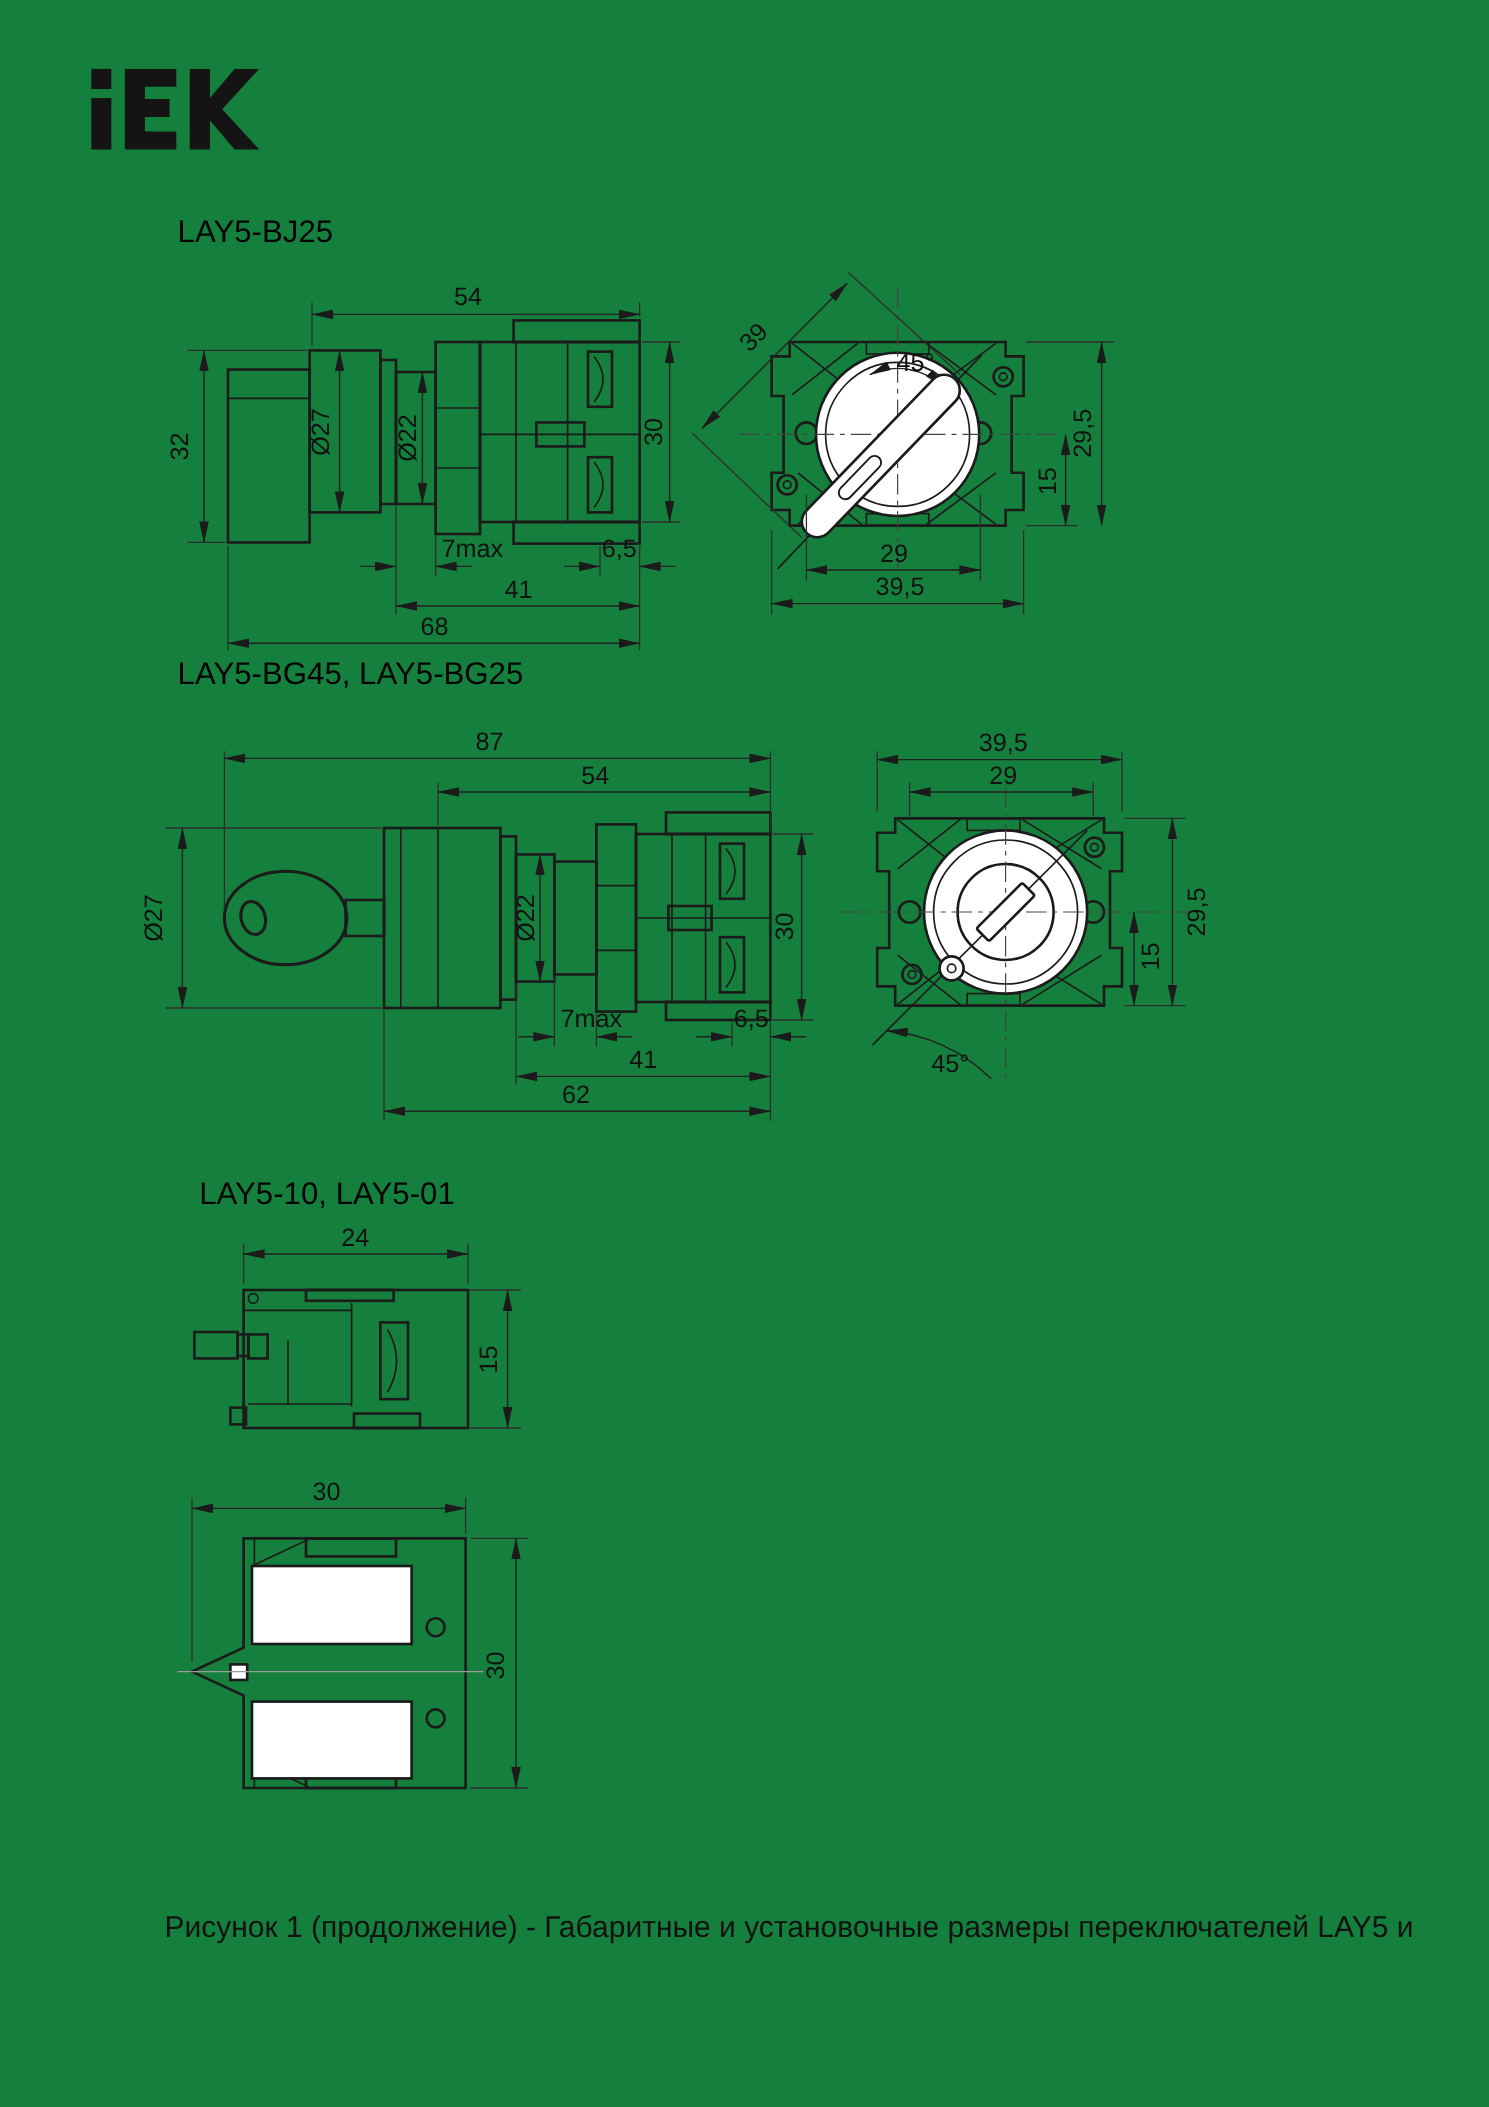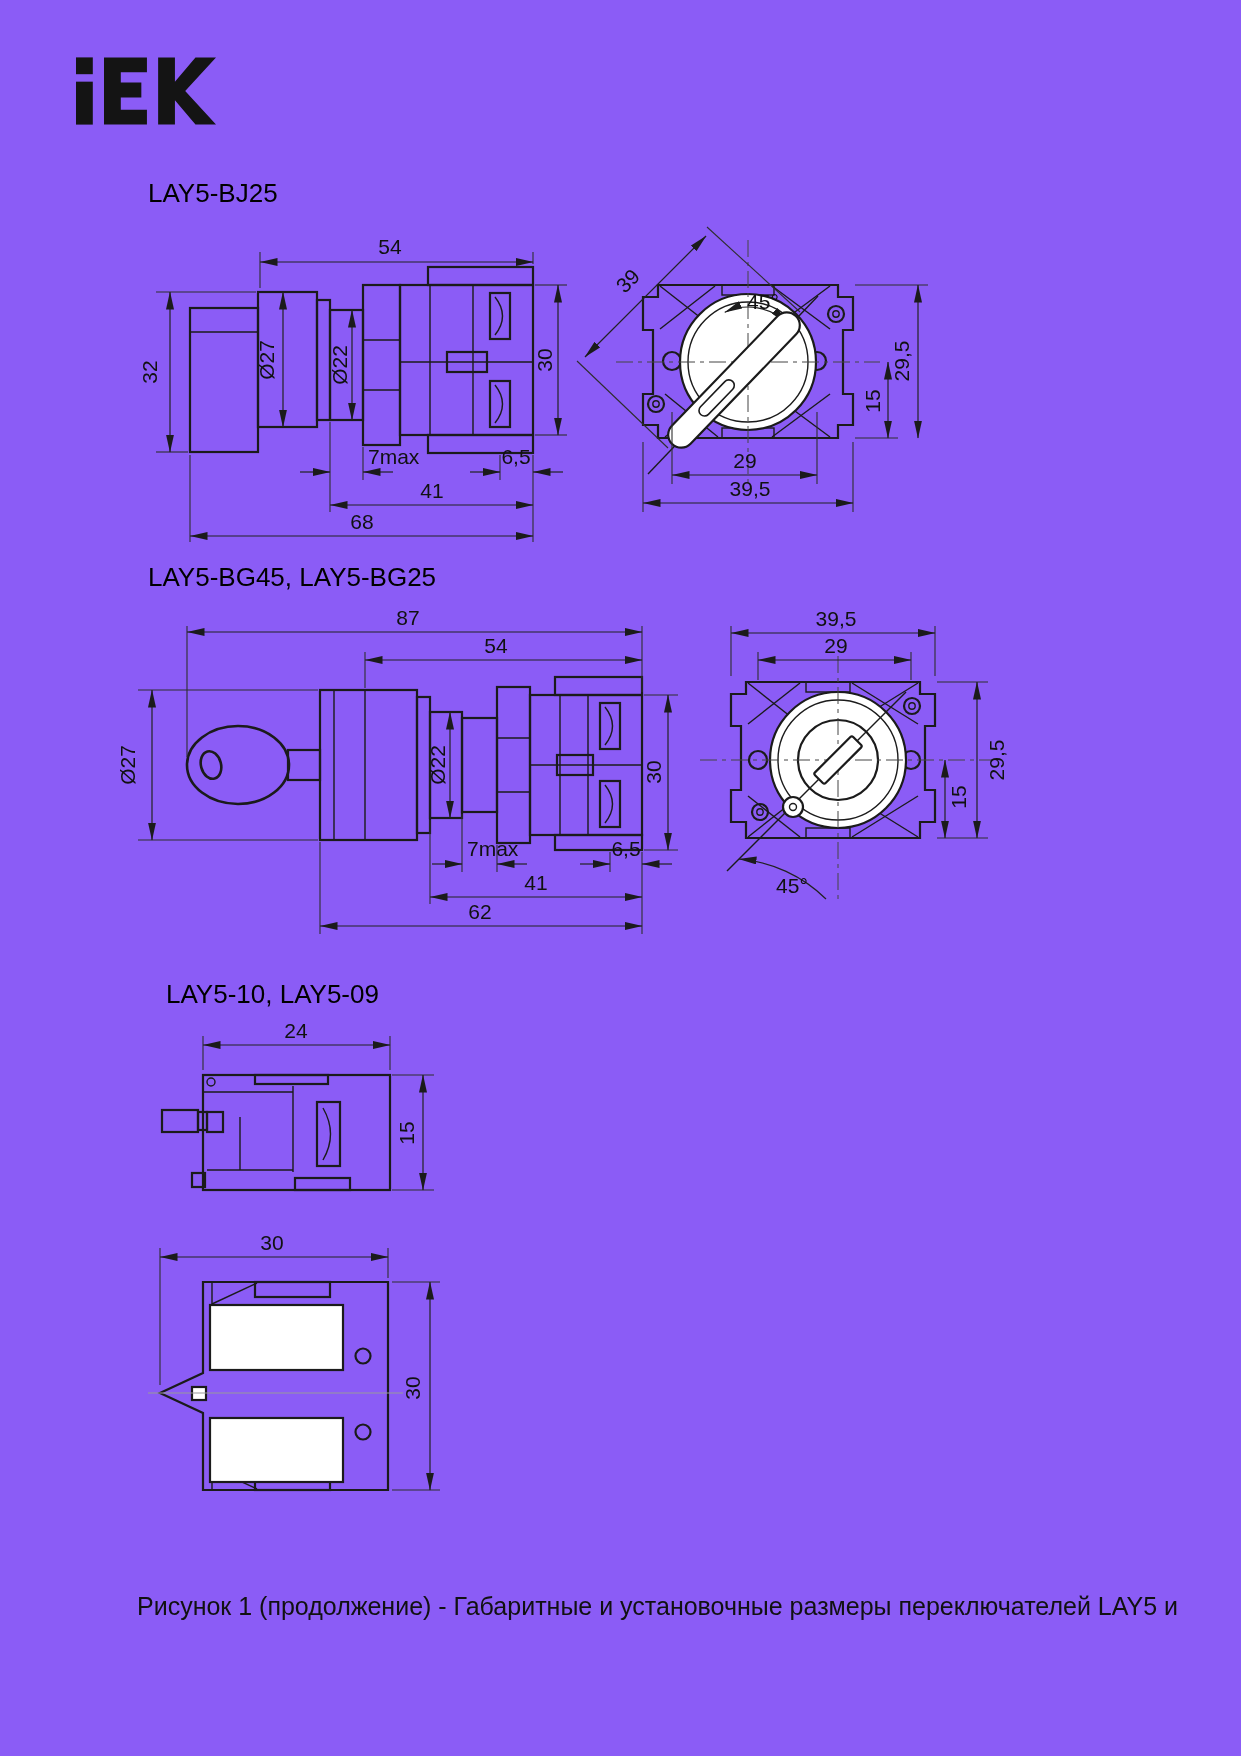--- a/index.html
+++ b/index.html
@@ -1,22 +1,22 @@
 <!DOCTYPE html>
 <html><head>
 <meta charset="utf-8">
 <style>
   html,body{margin:0;padding:0;background:#fff;}
-  .page{position:relative;width:1241px;height:1756px;background:#8b5cf6;overflow:hidden;
+  .page{position:relative;width:1241px;height:1756px;background:#15803d;overflow:hidden;
         font-family:"Liberation Sans",sans-serif;color:#111;}
   .logo{position:absolute;left:76px;top:56px;}
   .sr{position:absolute;width:1px;height:1px;overflow:hidden;clip-path:inset(50%);white-space:nowrap;}
   .title{position:absolute;font-size:26px;color:#000;white-space:nowrap;}
   .t1{left:148px;top:178px;}
-  .t2{left:148px;top:562px;}
+  .t2{left:148px;top:546px;}
   .t3{left:166px;top:979px;}
   .caption{position:absolute;left:137px;top:1588px;font-size:25px;line-height:36px;color:#111;}
   .caption div{white-space:nowrap;}
   svg.cad{position:absolute;left:0;top:0;}
   .o2{fill:none;stroke:#1b1b1b;stroke-width:2.2;}
   .o25{fill:none;stroke:#1b1b1b;stroke-width:2.6;}
   .o1{fill:none;stroke:#1b1b1b;stroke-width:1.4;}
   .o2w{fill:#fff;stroke:#1b1b1b;stroke-width:2.2;}
   .o2f{fill:#fff;stroke:#1b1b1b;stroke-width:2.2;}
   .o1f{fill:#fff;stroke:#1b1b1b;stroke-width:1.6;}
@@ -39,21 +39,21 @@
         <rect x="0" y="0" width="18" height="18"></rect>
         <rect x="0" y="26" width="18" height="46"></rect>
         <path d="M30,0 H76 V16 H48 V27 H70 V43 H48 V56 H76 V72 H30 Z"></path>
         <path d="M88,0 h18 v26 L128,0 h22 L117,36 L150,72 h-22 L106,46 v26 h-18 z"></path>
       </g>
     </svg>
   </div>
 
   <div class="title t1">LAY5-BJ25</div>
   <div class="title t2">LAY5-BG45, LAY5-BG25</div>
-  <div class="title t3">LAY5-10, LAY5-09</div>
+  <div class="title t3">LAY5-10, LAY5-01</div>
 
   <svg class="cad" width="1241" height="1756" viewBox="0 0 1241 1756">
     <defs>
       <marker id="arw" viewBox="0 0 18 8" refX="17.5" refY="4" markerWidth="18" markerHeight="8" orient="auto-start-reverse" markerUnits="userSpaceOnUse">
         <path d="M0,0 L18,4 L0,8 Z" fill="#1b1b1b"></path>
       </marker>
     </defs>
 
     <g>
       <rect class="o2" x="190" y="308" width="68" height="144"></rect>

